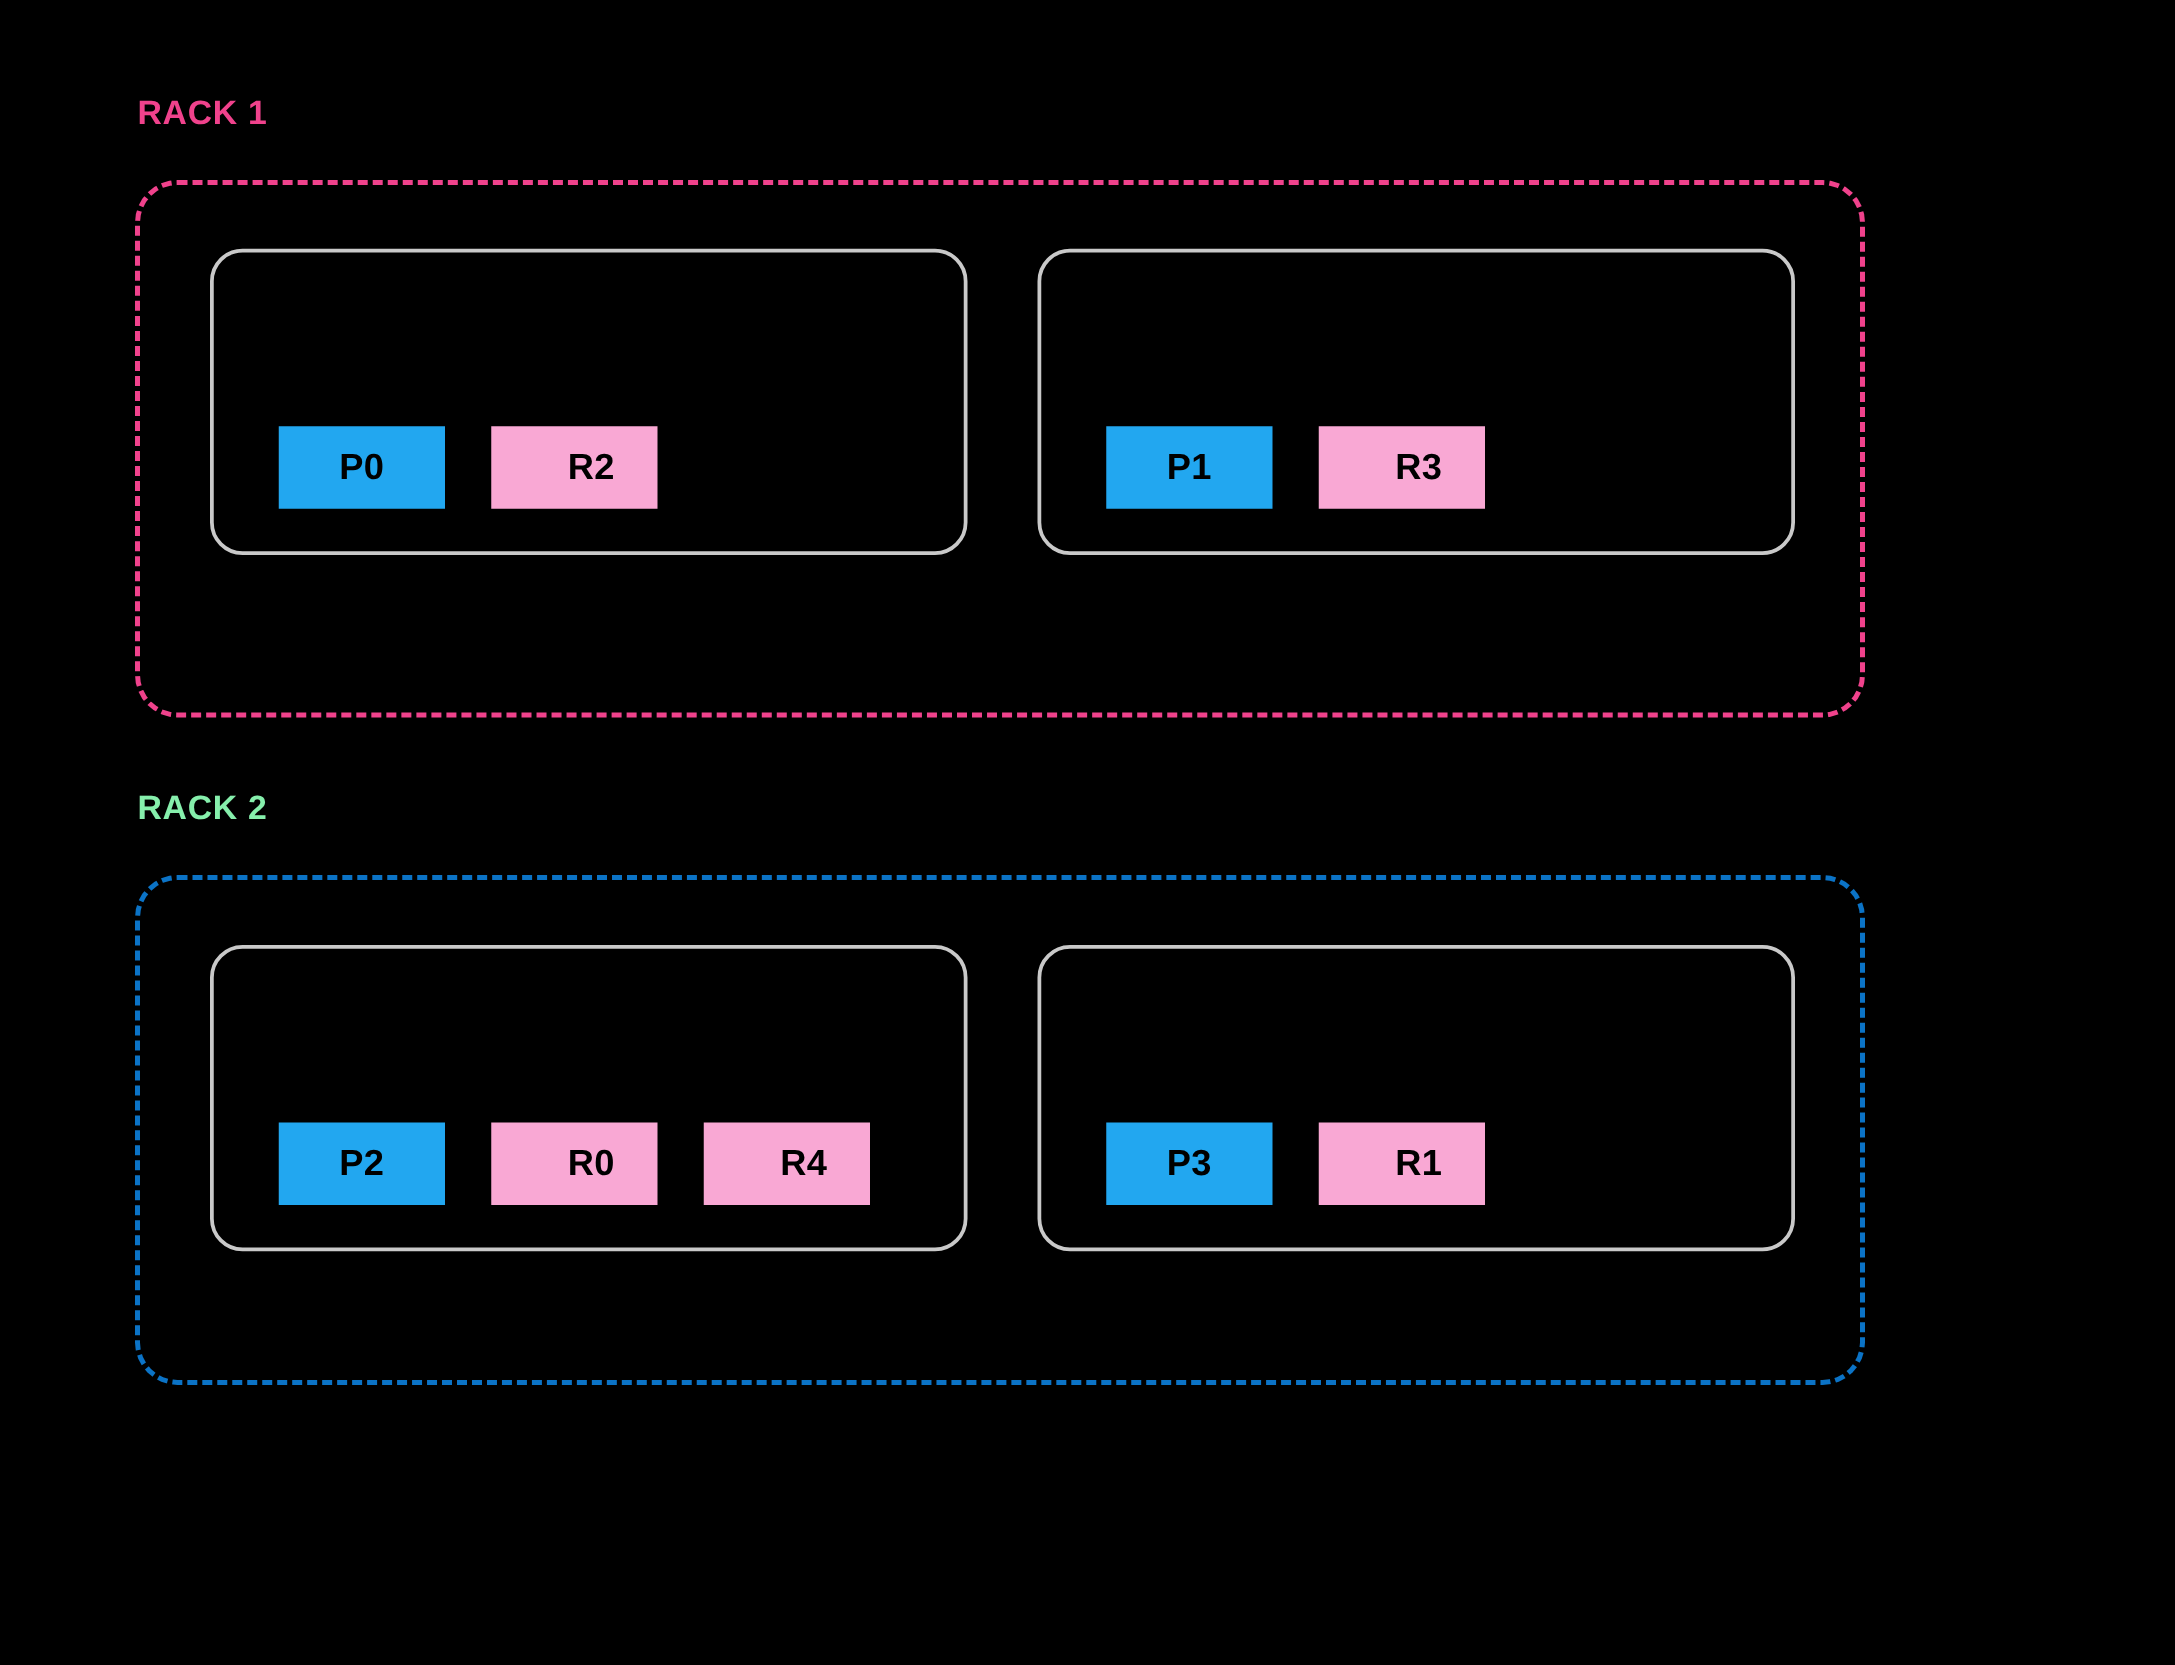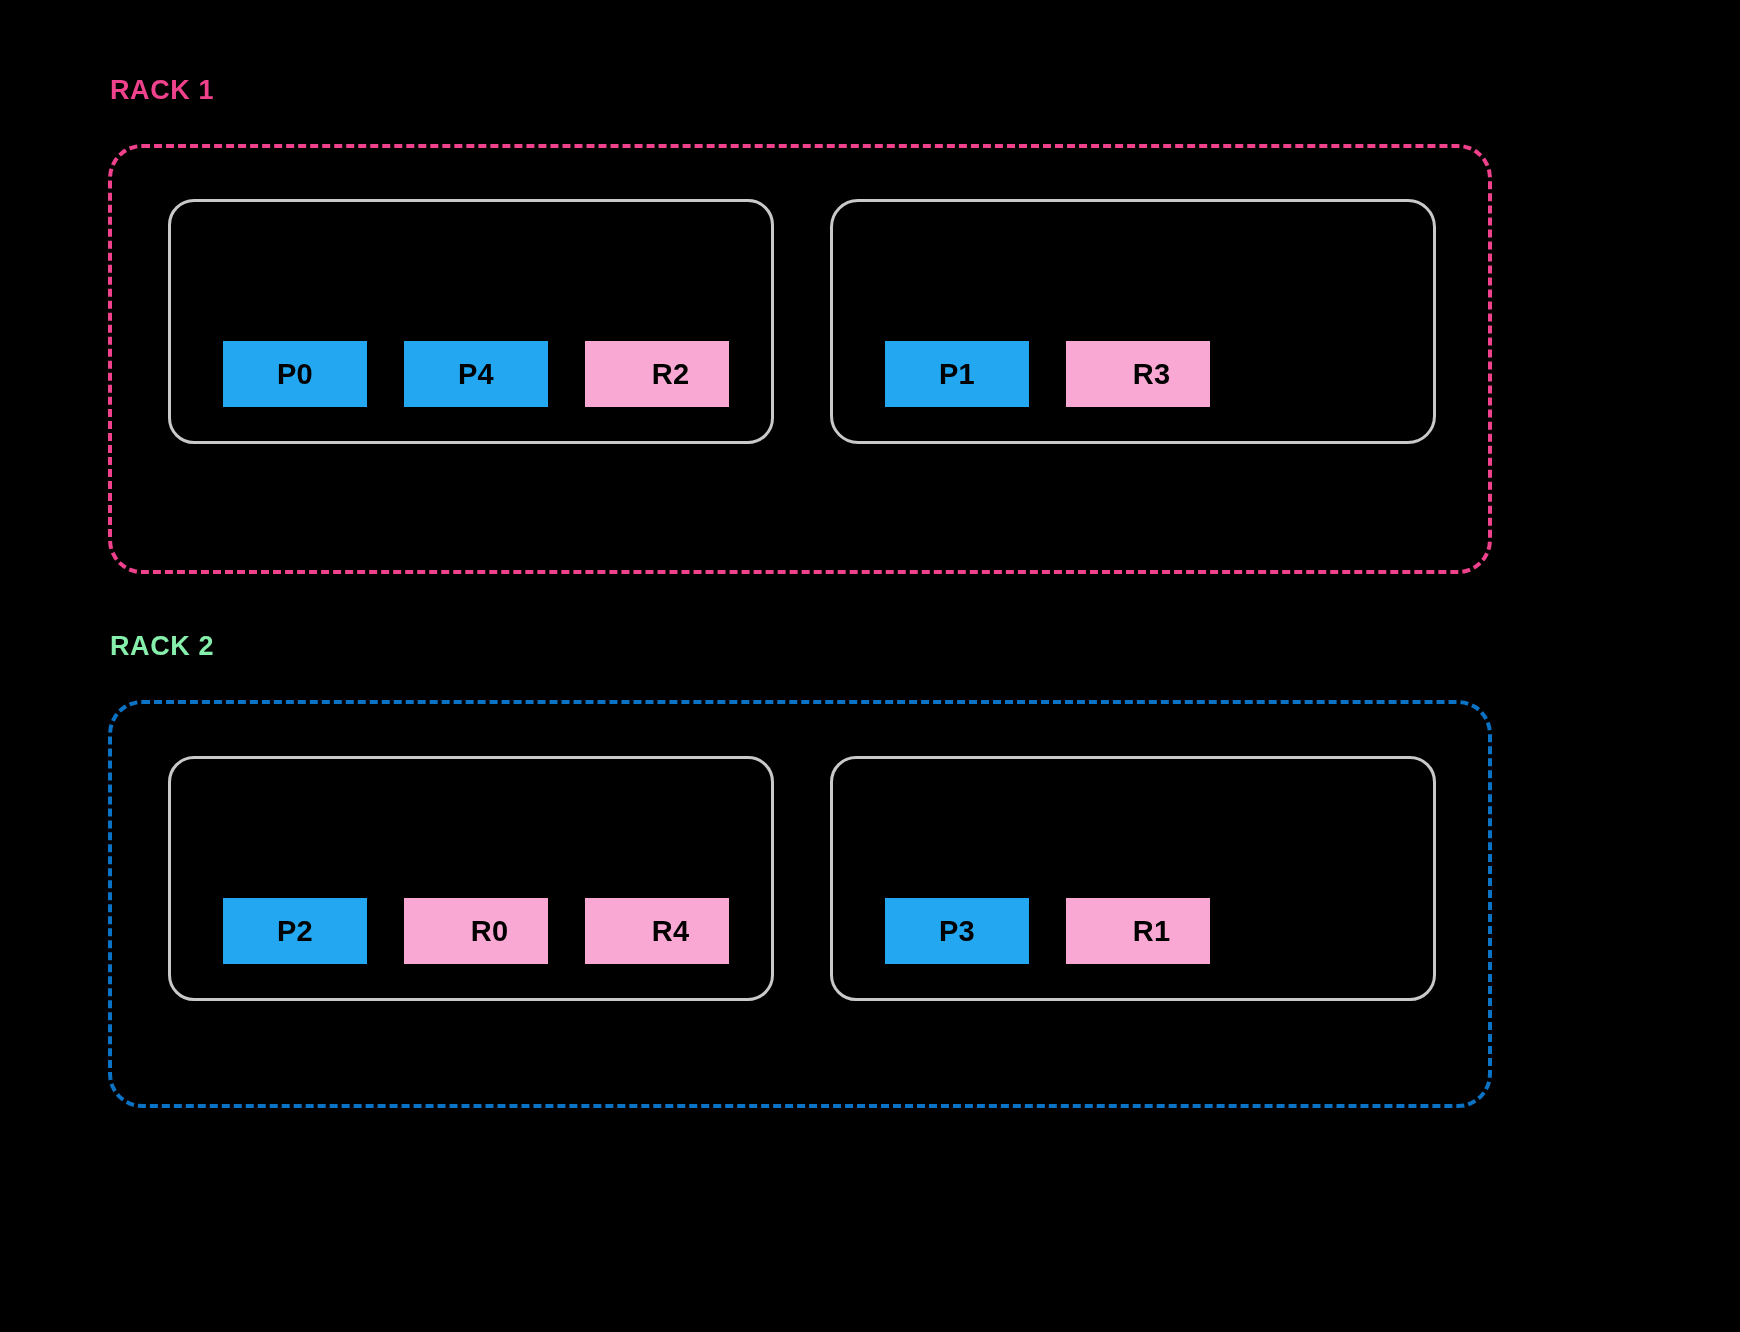--- a/index.html
+++ b/index.html
@@ -56,21 +56,21 @@
     bottom: 34px;
     display: flex;
     flex-direction: row;
     align-items: flex-end;
     padding-left: 52px;
     gap: 37px;
   }
 
   
   .chip {
-    width: 144px;
+    width: 133px;
     height: 66px;
     display: flex;
     align-items: center;
     justify-content: center;
     color: #000000;
     font-size: 29px;
     font-weight: 700;
     line-height: 1;
     letter-spacing: 0.3px;
     box-sizing: border-box;
@@ -85,26 +85,25 @@
 
   <div class="rack" style="left:0; top:0; width:1740px; height:660px;">
 
     <div class="rack-label" style="left:110px; top:77px; color:#f0428c;">RACK 1</div>
 
     <div class="rack-box" style="left:108px; top:144px; width:1384px; height:430px; border-color:#f0428c;"></div>
 
     <div class="node" style="left:168px; top:199px; width:606px; height:245px;">
       <div class="node-items">
         <div class="chip leader">P0</div>
-        <div class="chip leader">P4</div>
         <div class="chip replica">R2</div>
       </div>
     </div>
 
-    <div class="node" style="left:830px; top:199px; width:606px; height:245px;border-radius:28px;">
+    <div class="node" style="left:830px; top:199px; width:606px; height:245px;">
       <div class="node-items">
         <div class="chip leader">P1</div>
         <div class="chip replica">R3</div>
       </div>
     </div>
   </div>
 
   <div class="rack" style="left:0; top:0; width:1740px; height:1332px;">
 
     <div class="rack-label" style="left:110px; top:633px; color:#86efac;">RACK 2</div>

